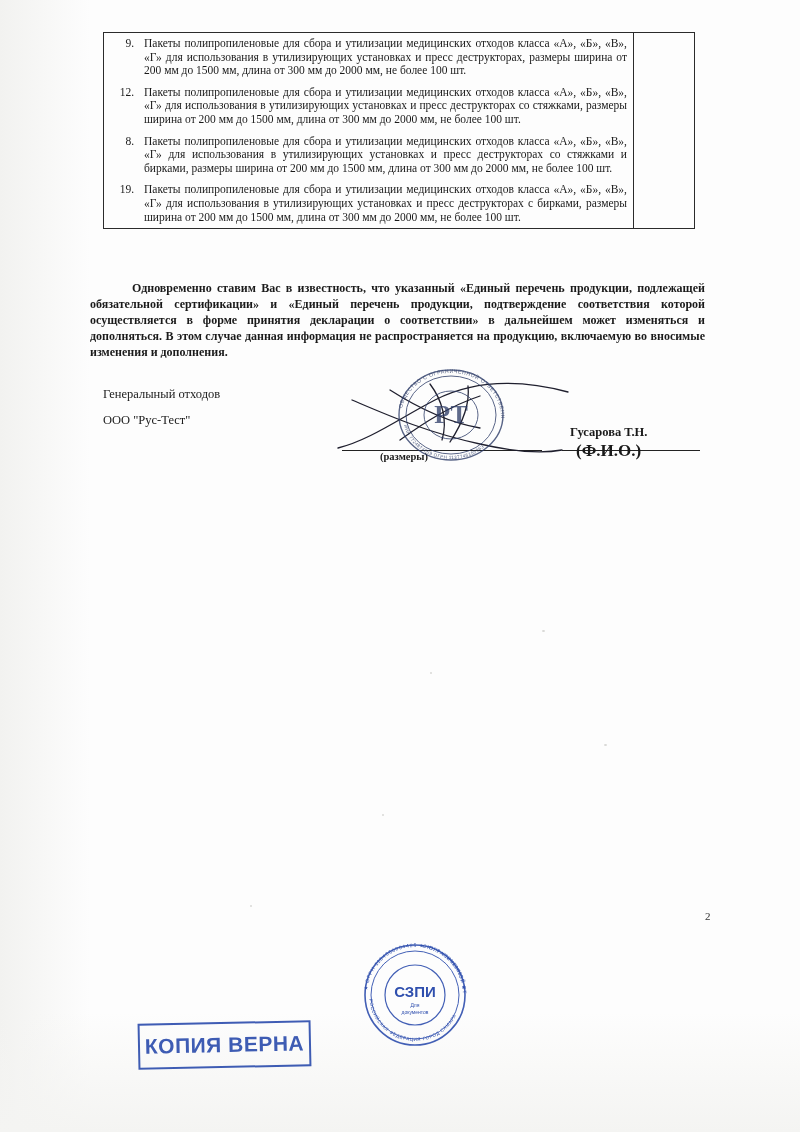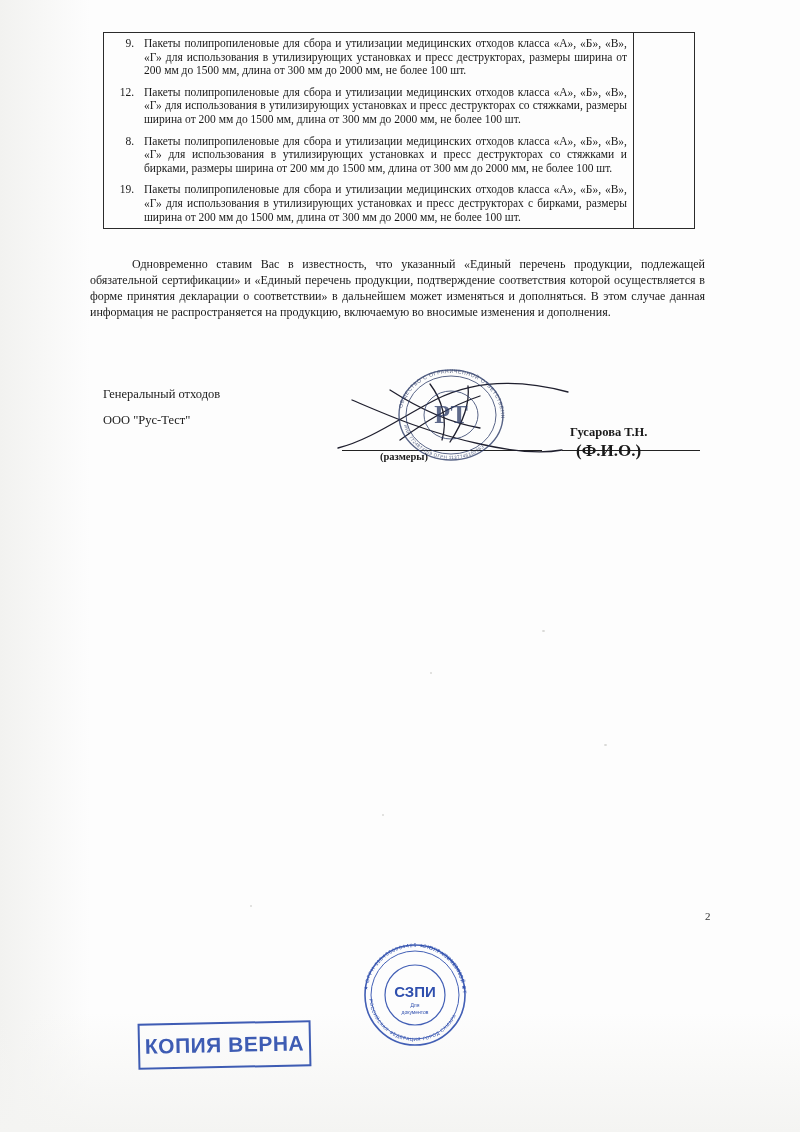--- a/index.html
+++ b/index.html
@@ -73,26 +73,27 @@
   .cell-empty {
     width: 60px;
     flex: none;
     box-sizing: border-box;
   }
 
   
   .para {
     position: absolute;
     left: 90px;
-    top: 256px;
+    top: 280px;
     width: 615px;
     font-size: 12px;
     line-height: 16px;
     text-align: justify;
     text-indent: 42px;
+    font-weight: bold;
   }
 
   
   .sig-title {
     position: absolute;
     left: 103px;
     top: 385px;
     font-size: 12.5px;
     line-height: 18px;
   }

